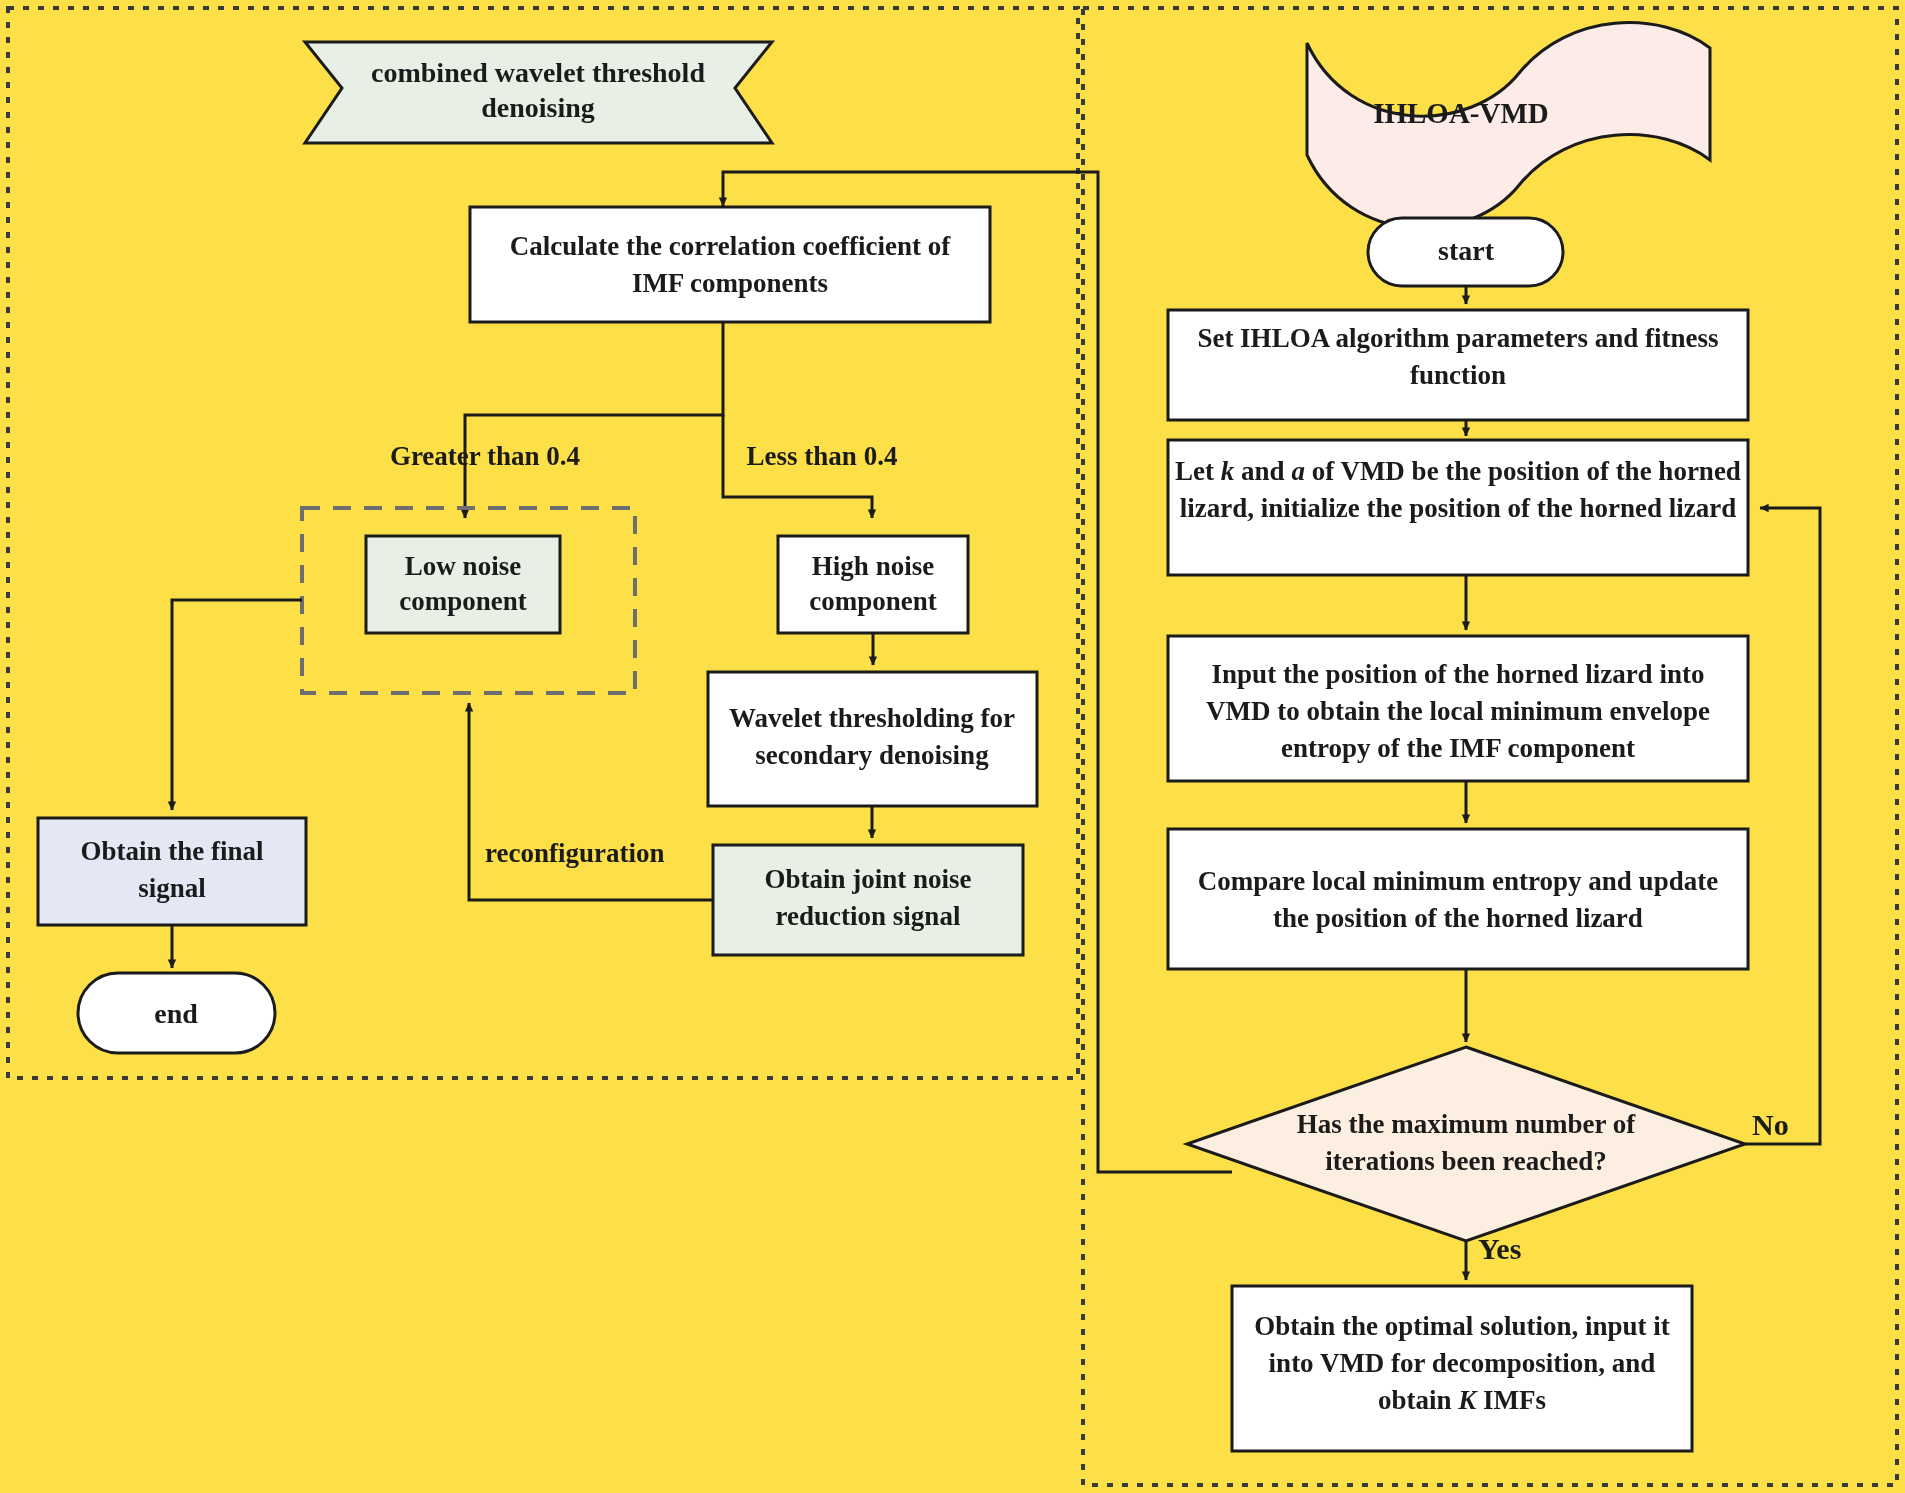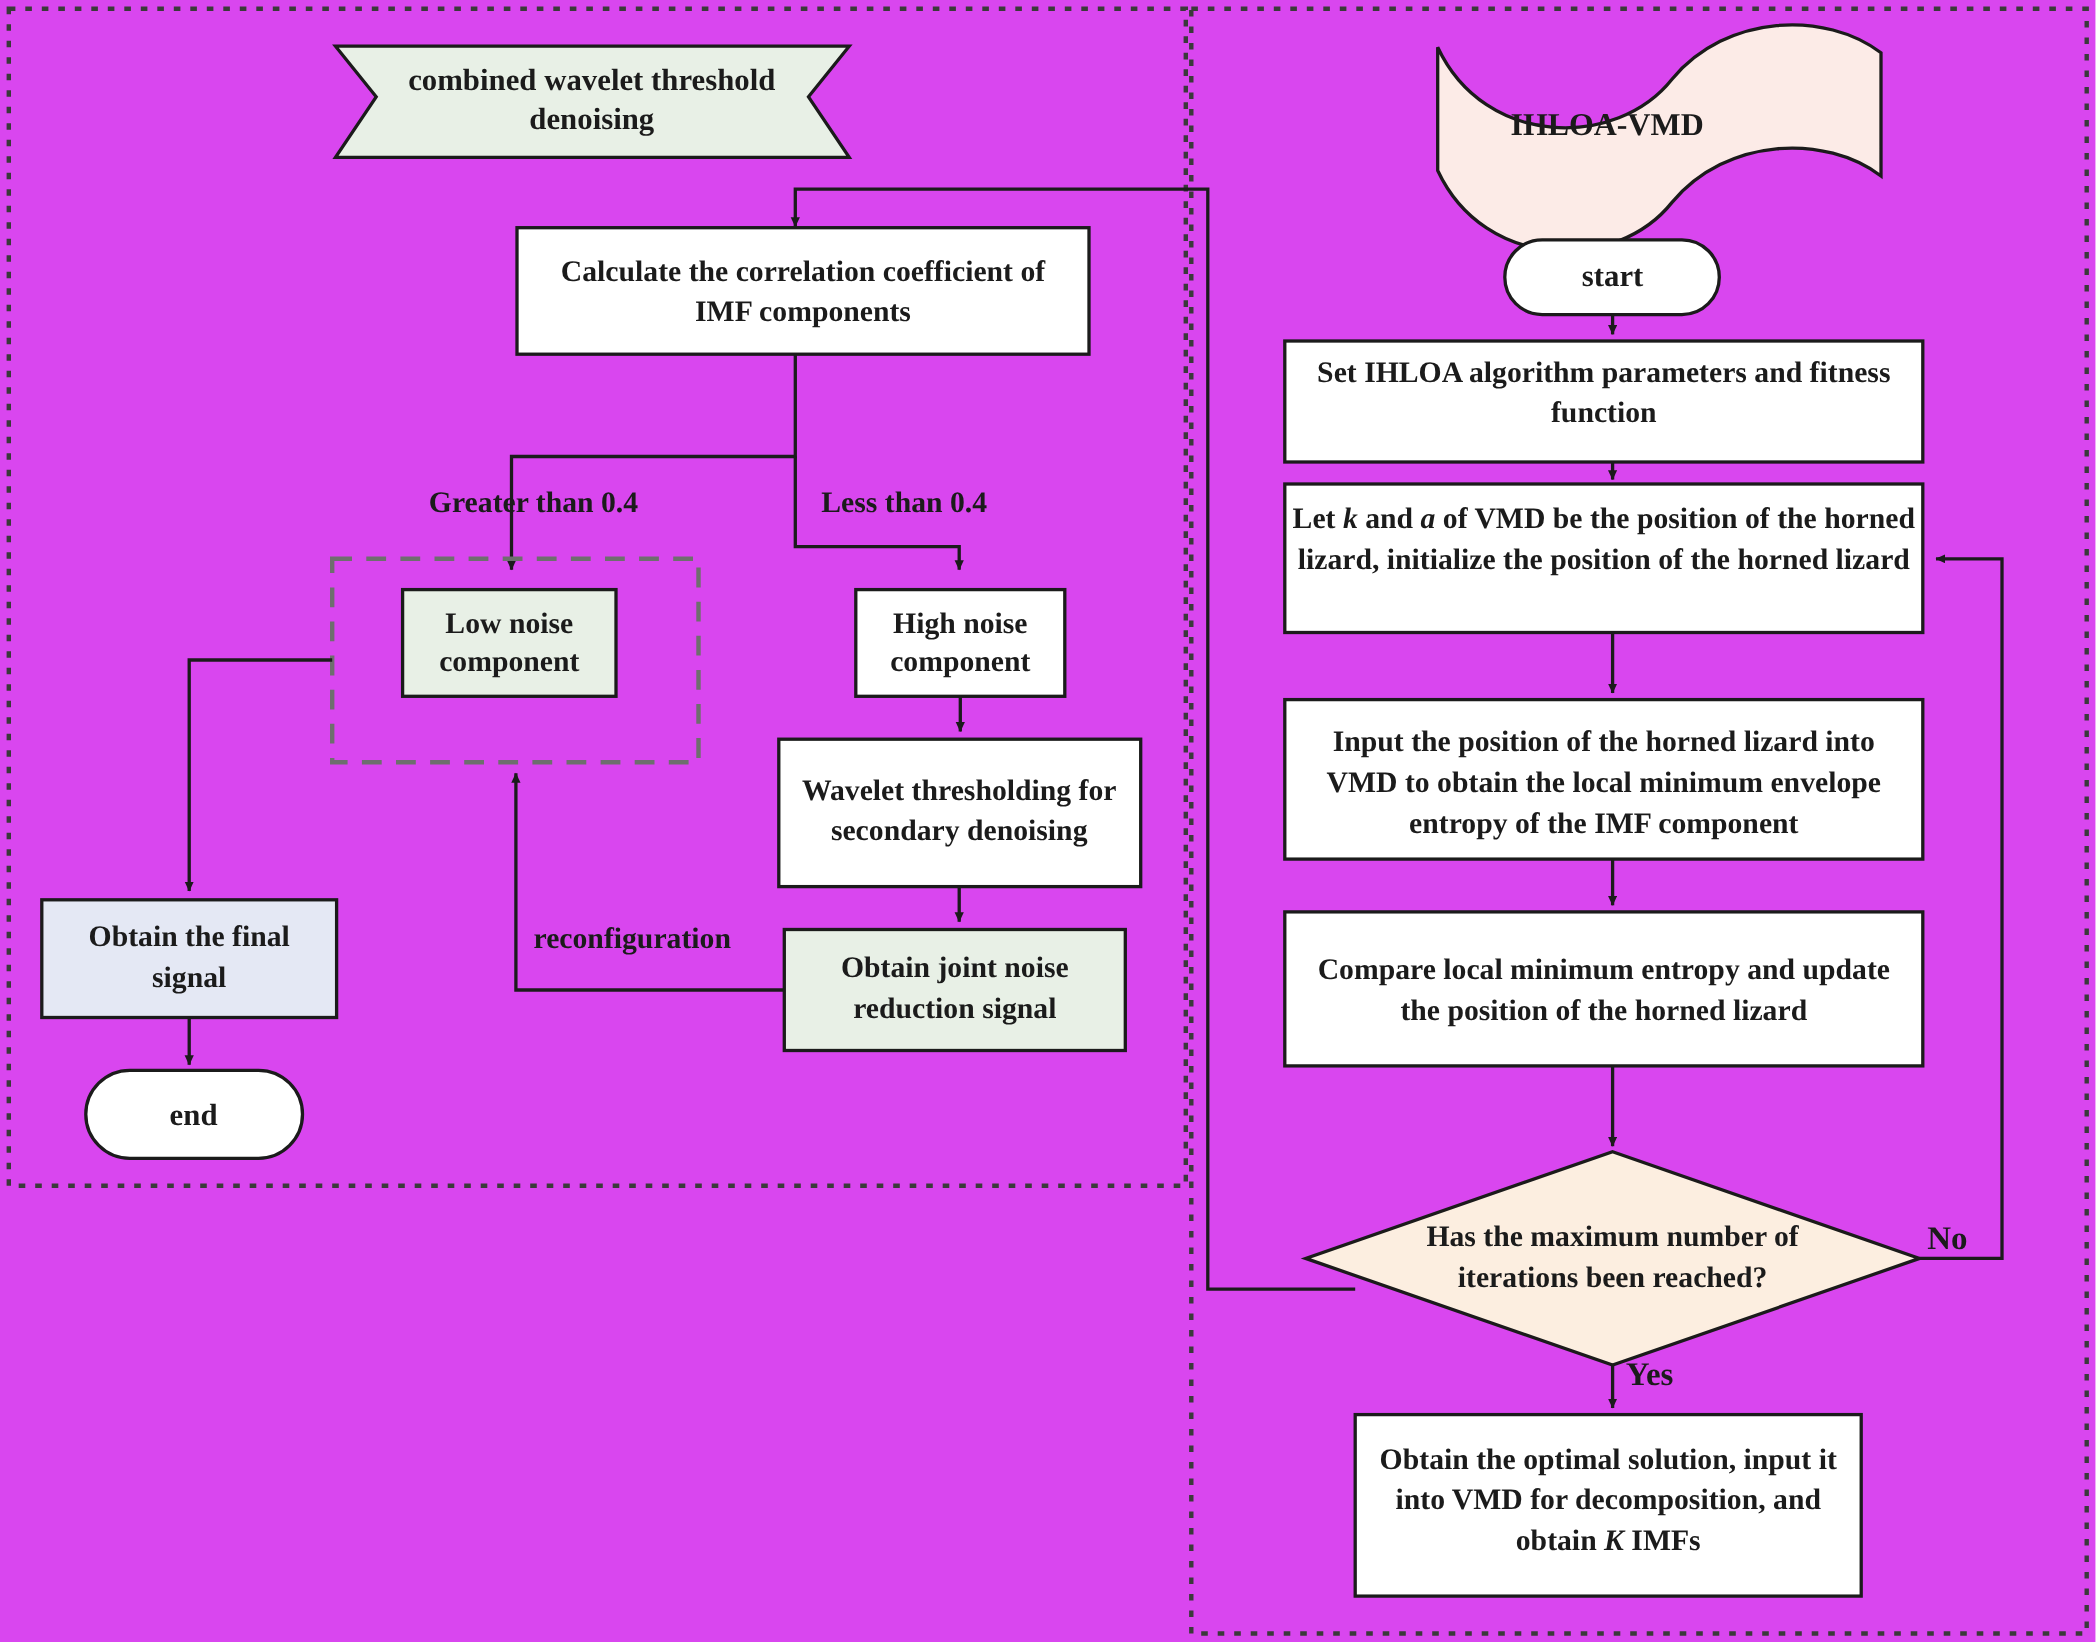--- a/index.html
+++ b/index.html
@@ -1,17 +1,17 @@
 <!DOCTYPE html>
 <html><head>
 <meta charset="utf-8">
 <style>
   html,body{margin:0;padding:0;background:#ffffff;}
   body{width:1905px;height:1493px;font-family:"Liberation Serif",serif;}
-  #stage{position:relative;width:1905px;height:1493px;overflow:hidden;background:#d946ef;text-align:center;}
+  #stage{position:relative;width:1905px;height:1493px;overflow:hidden;background:#fde047;text-align:center;}
   svg{position:absolute;left:0;top:0;width:1905px;height:1493px;}
   .nodeText{font-family:"Liberation Serif",serif;font-weight:bold;fill:#1b1b1b;text-anchor:middle;}
   .edgeLabel{font-family:"Liberation Serif",serif;font-weight:bold;fill:#1b1b1b;}
   .ital{font-style:italic;}
 </style>
 </head>
 <body>
 
 <div id="stage">
 <svg viewBox="0 0 1905 1493" xmlns="http://www.w3.org/2000/svg">

